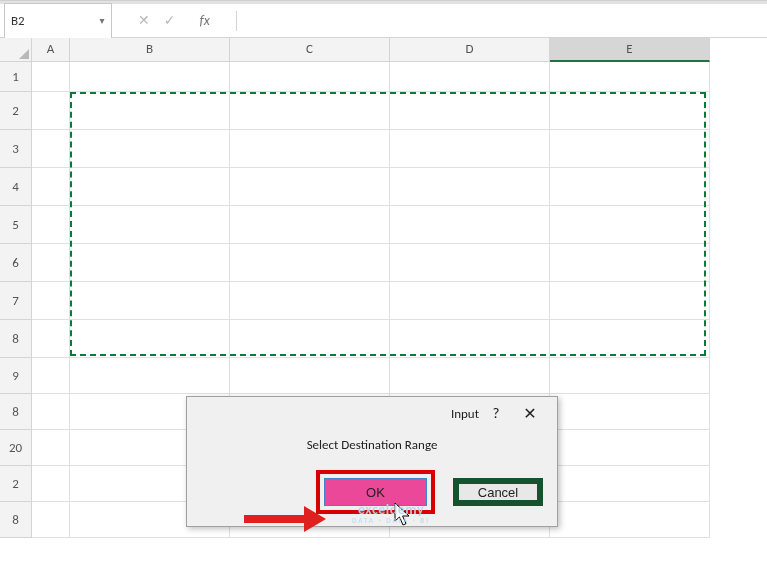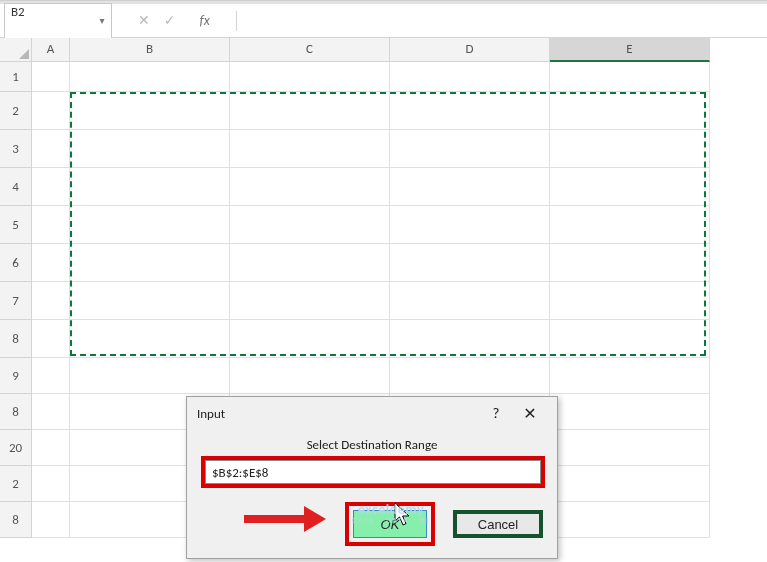--- a/index.html
+++ b/index.html
@@ -18,21 +18,21 @@
     display: flex;
     align-items: center;
     height: 34px;
     border-bottom: 1px solid #d4d4d4;
     background: #fff;
     padding: 4px 4px;
     gap: 8px;
   }
   .name-box-wrap {
     display: flex;
-    align-items: flex-start;
+    align-items: center;
     border: 1px solid #c8c8c8;
     height: 36px;
     width: 108px;
     background: #fff;
   }
   .name-box {
     flex: 1;
     padding: 0 6px;
     font-size: 13px;
     color: #333;
@@ -165,21 +165,21 @@
     border: 1px solid #a0a0a0;
     box-shadow: 2px 2px 6px rgba(0,0,0,.25);
     font-size: 13px;
   }
   .dlg-title {
     display: flex;
     align-items: center;
     height: 32px;
     padding: 0 10px;
   }
-  .dlg-title-text { flex: 1; color: #222; }
+  .dlg-title-text { flex: 1; color: #222; text-align: right; }
   .dlg-title .hbtn {
     width: 34px;
     text-align: center;
     font-size: 15px;
     color: #222;
   }
   .dlg-title .cbtn {
     width: 34px;
     text-align: center;
     font-size: 16px;
@@ -206,40 +206,39 @@
     display: flex;
     justify-content: flex-end;
     align-items: center;
     gap: 18px;
     padding: 8px 14px 12px;
     position: relative;
   }
   .dlg-btn {
     width: 90px;
     height: 28px;
-    border: 4px solid #14532d;
+    border: 6px solid #14532d;
     background: #e8e8e8;
     font-size: 13px;
     color: #222;
     cursor: pointer;
   }
   .ok-wrap {
     border: 4px solid #d80000;
     padding: 4px;
     display: inline-flex;
   }
   .ok-btn {
-    background: #86efac;
+    background: #ec4899;
     border: 1px solid #3a87c9;
-    width: 74px;
+    width: 103px;
     height: 28px;
     font-size: 13px;
     color: #222;
     position: relative;
-    font-style: italic;
   }
   .cursor-arrow {
     position: absolute;
     pointer-events: none;
   }
   .cursor-arrow svg { display:block; }
 
   
   .red-arrow {
     position: absolute;
@@ -434,23 +433,20 @@
 </div>
 
 <div class="dialog">
   <div class="dlg-title">
     <div class="dlg-title-text">Input</div>
     <div class="hbtn">?</div>
     <div class="cbtn">✕</div>
   </div>
   <div class="dlg-body">
     <div class="dlg-label">Select Destination Range</div>
-    <span class="range-wrap">
-      <input class="range-input" type="text" value="$B$2:$E$8" style="">
-    </span>
   </div>
   <div class="dlg-buttons">
     <span class="ok-wrap">
       <button class="ok-btn">OK</button>
     </span>
     <button class="dlg-btn">Cancel</button>
   </div>
 </div>
 
 <div class="red-arrow">

